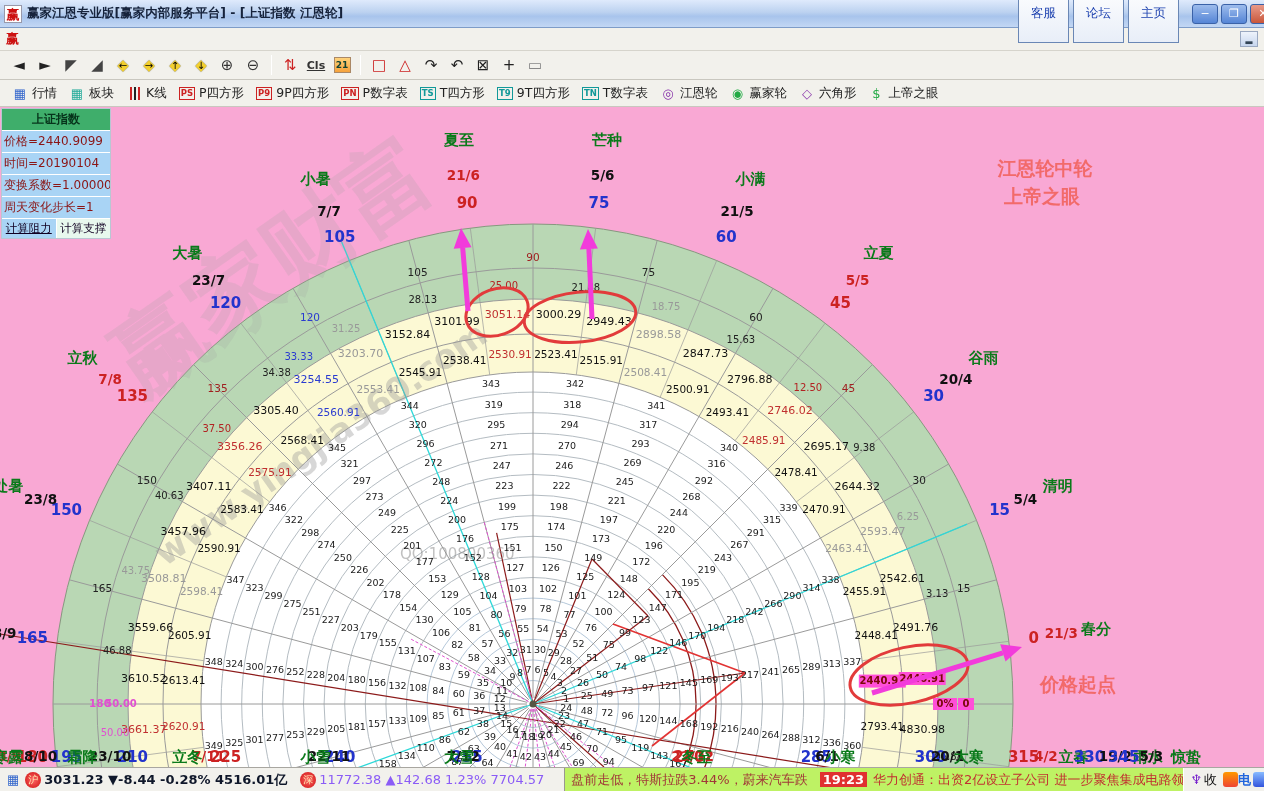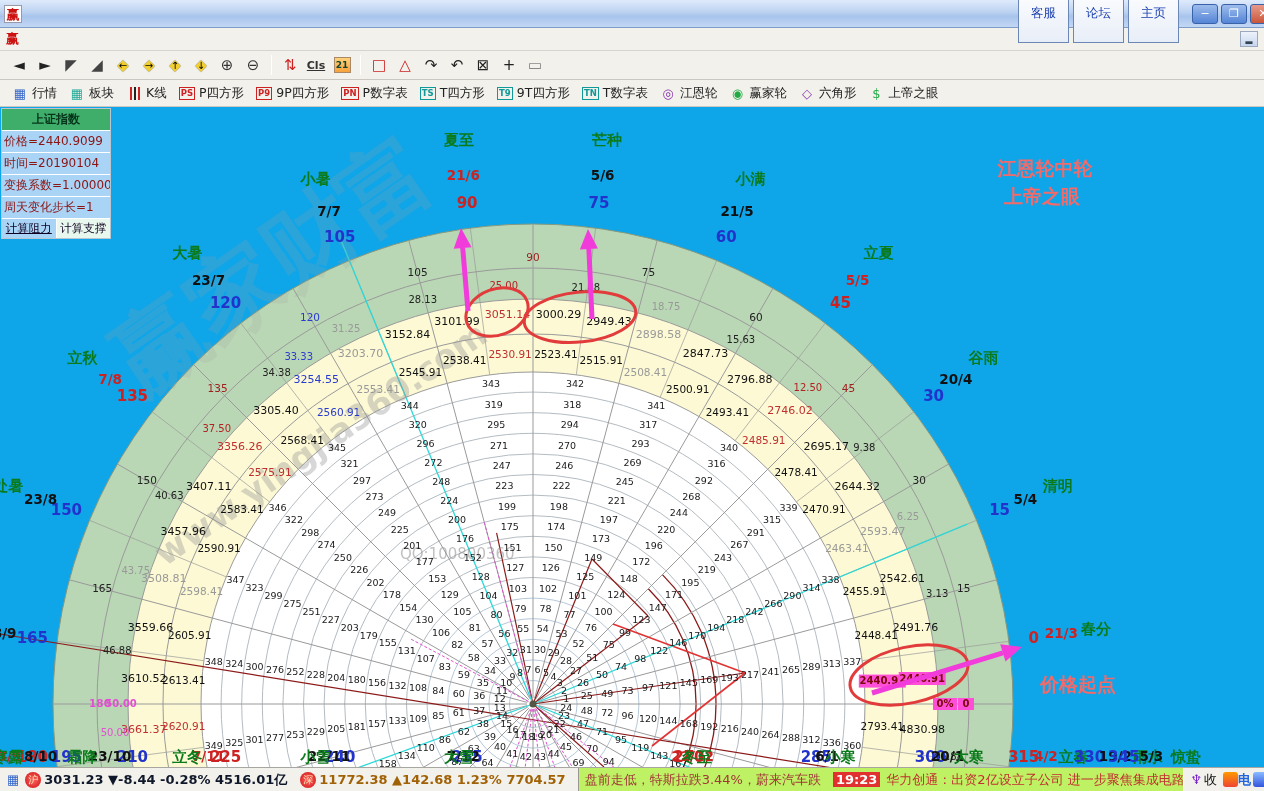--- a/index.html
+++ b/index.html
@@ -39,56 +39,57 @@
   .cls-text { font-size:11px; font-weight:bold; color:#333;text-decoration:underline; }
   .cal-badge { width:17px; height:16px; background:linear-gradient(#ffd27a,#f6a23c); border:1px solid #a86; color:#143;
     font-size:9px; font-weight:bold; line-height:15px; text-align:center; }
   .g-item { display:inline-flex; align-items:center; margin:0 6px; cursor:pointer; color:#222; font-size:12.5px; }
   .g-ico { margin-right:4px; font-size:13px; display:inline-flex; align-items:center; justify-content:center; min-width:16px; height:15px; }
   .badge-box { font-size:8.5px; font-weight:bold; padding:0 1px; border:1px solid currentColor; line-height:11px; }
   .kbars { display:inline-block; width:13px; height:13px;
     background:linear-gradient(90deg,transparent 2px,#c22 2px,#c22 4px,transparent 4px,transparent 6px,#222 6px,#222 8px,transparent 8px,transparent 10px,#c22 10px,#c22 12px,transparent 12px); }
 
   
-  .chart-area { position:absolute; top:107px; left:0; width:1264px; height:660px; background:#0ea5e9; overflow:hidden; }
+  .chart-area { position:absolute; top:107px; left:0; width:1264px; height:660px; background:#f9a8d4; overflow:hidden; }
   .chart-area svg { display:block; }
 
   
   .side-panel { position:absolute; top:1px; left:1px; width:110px; border:1px solid #b9c6d2; background:#fff; font-size:12px; z-index:5; }
   .sp-header { background:#3fae6b; color:#083; color:#06331a; text-align:center; font-weight:bold; padding:2px 0; border-bottom:1px solid #fff; }
   .sp-row { background:#a9d4f5; color:#8a1515; padding:2px 2px; border-bottom:1px solid #fff; white-space:nowrap; overflow:hidden; }
   .sp-btnrow { display:flex; }
   .sp-btn { flex:1; text-align:center; padding:2px 0; font-size:11.5px; cursor:pointer; color:#102; }
   .sp-btn.b1 { background:#a9d4f5; border-right:1px solid #fff;text-decoration:underline; }
   .sp-btn.b2 { background:#e8f8ee; }
 
   
   .statusbar { position:absolute; left:0; bottom:0; width:1264px; height:24px; background:#f2f1ec; border-top:1px solid #a8a6a0;
     display:flex; align-items:center; padding:0 4px; font-size:13px; white-space:nowrap; overflow:hidden; }
   .sb-ico { margin:0 3px; font-size:13px; }
   .mkt-badge { display:inline-block; width:16px; height:16px; border-radius:50%; background:radial-gradient(#f66,#c11);
     color:#ffe9b0; font-size:10px; line-height:16px; text-align:center; margin:0 3px; }
   .sh-quote { color:#0f172a; font-weight:bold; margin-right:10px; }
-  .sz-quote { color:#a16207; font-weight:bold; margin-right:8px; }
+  .sz-quote { color:#8b5cf6; font-weight:normal; margin-right:16px; }
   .ticker { border:1px solid; border-color:#9a9890 #ffffff #ffffff #9a9890; background:#bef264; height:28px;
     display:flex; align-items:center; padding:0 6px; flex:1; margin:0 4px; overflow:hidden; }
   .news1 { color:#a03838; margin-right:12px; }
   .time-badge { background:#e03030; color:#fff; padding:0 3px; font-weight:bold; margin-right:6px; }
   .news2 { color:#c03030; }
   .antenna { color:#7722cc; font-size:13px; margin:0 2px; }
   .recv { color:#111; margin-right:4px; }
   .mini-ico { display:inline-block; width:15px; height:15px; margin-left:2px; border-radius:3px; }
 </style>
 </head>
 <body>
 
 <div id="app">
 
   <div class="titlebar">
     <span class="app-logo">赢</span>
+    <span class="title-text">赢家江恩专业版[赢家内部服务平台] - [上证指数 江恩轮]</span>
     <span class="spacer"></span>
     <span id="titlebar-buttons"><button class="tb-btn">客服</button><button class="tb-btn">论坛</button><button class="tb-btn">主页</button></span>
     <span class="win-btns">
       <span class="win-btn">─</span>
       <span class="win-btn">❐</span>
       <span class="win-btn close">✕</span>
     </span>
   </div>
 
   <div class="menubar">

